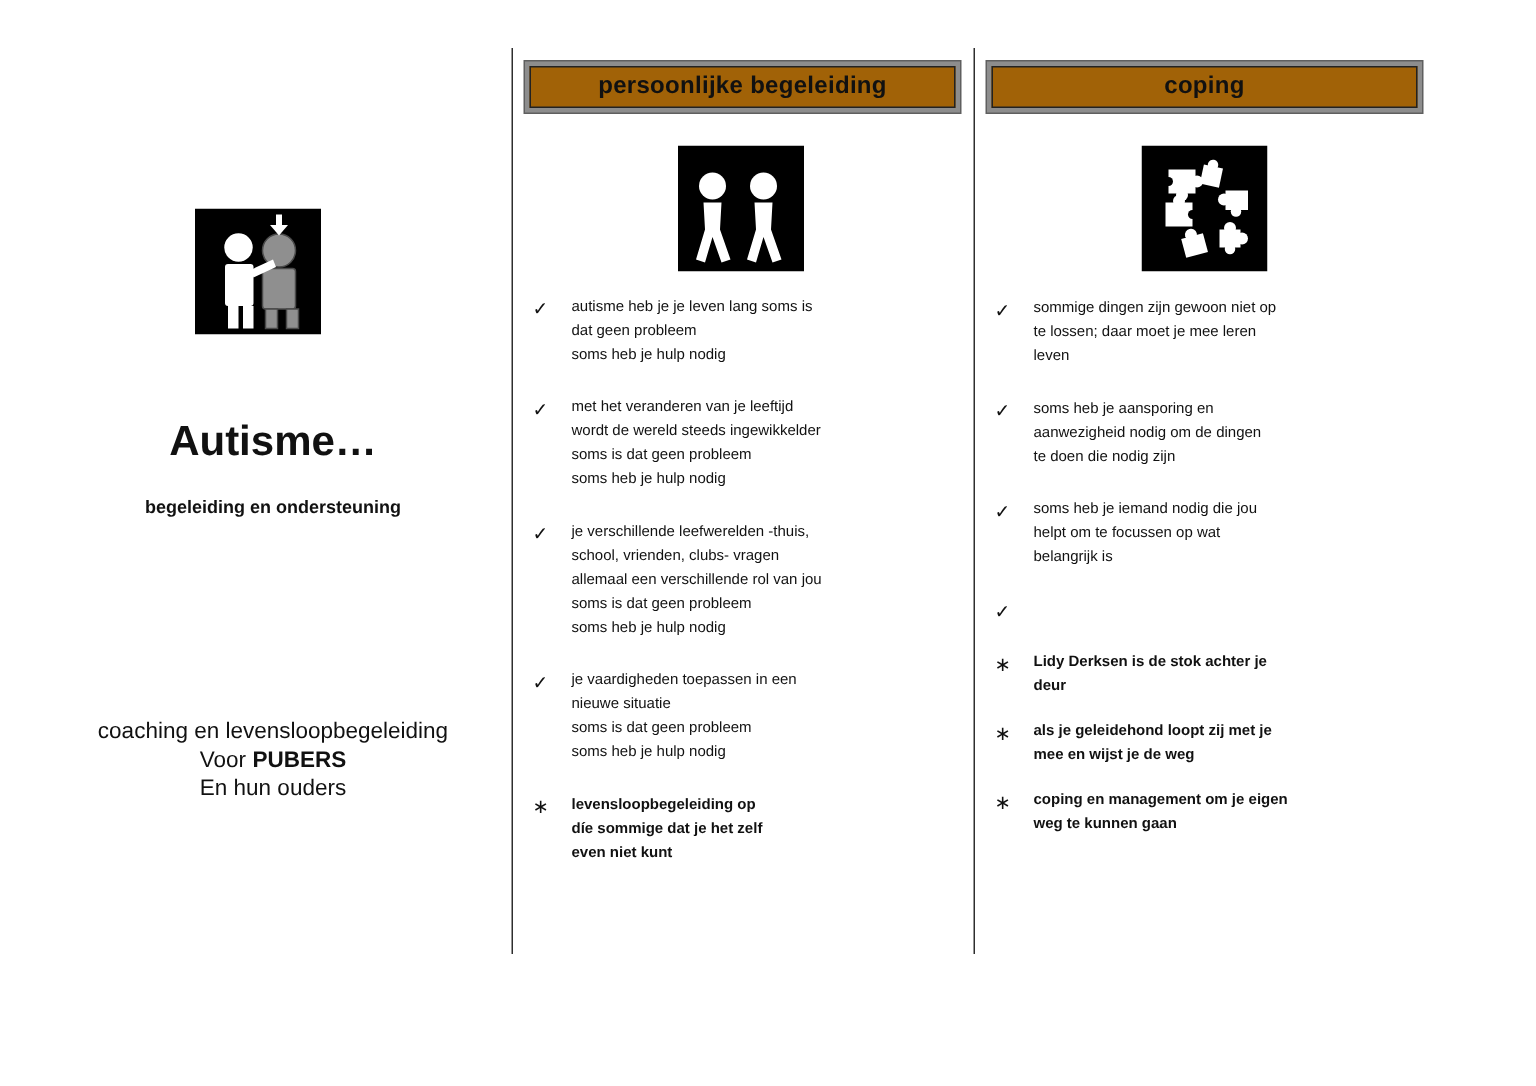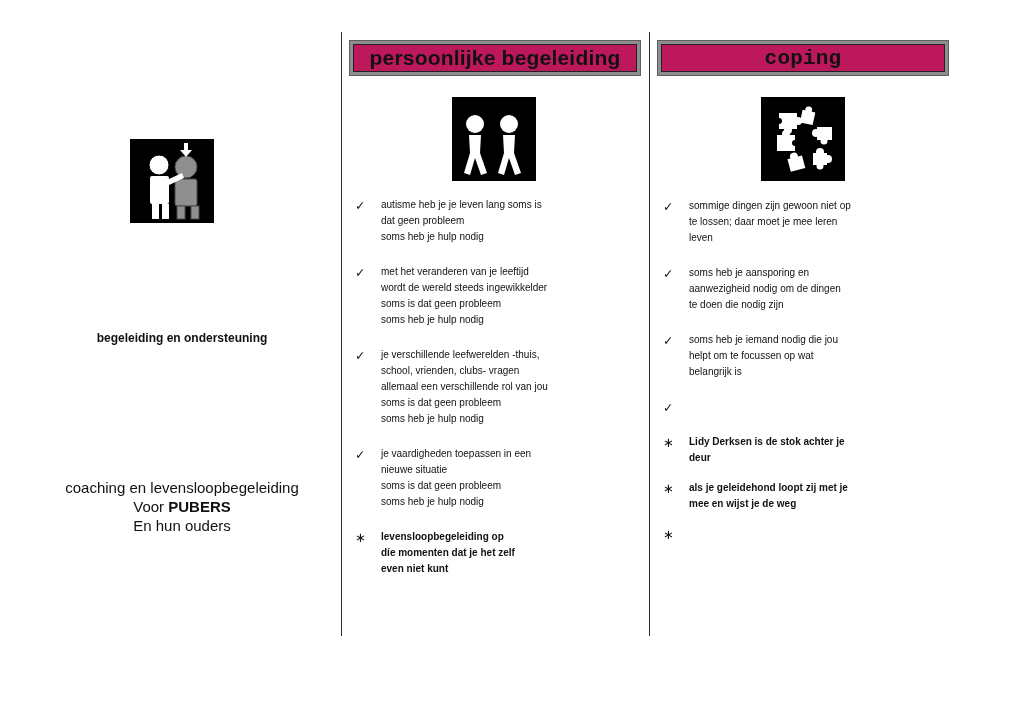--- a/index.html
+++ b/index.html
@@ -8,28 +8,28 @@
     font-family:"Liberation Sans",sans-serif;color:#111;
     -webkit-font-smoothing:antialiased;
   }
   .page{position:relative;width:1024px;height:724px;background:#fff;overflow:hidden;}
 
   .vline{position:absolute;top:32px;width:1px;height:604px;background:#2e2e2e;}
   .vline.one{left:341px;}
   .vline.two{left:649px;}
 
   .header-box{
-    position:absolute;top:44px;height:26px;background:#be185d;
+    position:absolute;top:44px;height:26px;background:#a16207;
     border:1px solid #222;
     box-shadow:0 0 0 3px #8d8d8d, 0 0 0 4px #5f5f5f;
     display:flex;align-items:center;justify-content:center;
-    font-weight:bold;font-size:21px;letter-spacing:0.2px;
+    font-weight:bold;font-size:16px;letter-spacing:0.2px;
   }
   .header-box.mid{left:353px;width:282px;}
-  .header-box.right{left:661px;width:282px;font-family:Liberation Mono, monospace;}
+  .header-box.right{left:661px;width:282px;}
 
   .icon{position:absolute;width:84px;height:84px;}
   .icon.left-icon{left:130px;top:139px;}
   .icon.mid-icon{left:452px;top:97px;}
   .icon.right-icon{left:761px;top:97px;}
 
   .left-col{position:absolute;left:12px;width:340px;text-align:center;}
   .title{top:278px;font-size:28px;font-weight:bold;position:absolute;width:340px;}
   .subtitle{top:331px;font-size:12px;font-weight:bold;position:absolute;width:340px;}
   .footer-block{top:478px;font-size:15px;line-height:19px;position:absolute;width:340px;}
@@ -69,20 +69,21 @@
       <rect x="32" y="65" width="7" height="15"></rect>
       <polygon points="37,41 52,34 54,39 39,46"></polygon>
     </g>
 
     <g fill="#ffffff">
       <rect x="54" y="4" width="4" height="7"></rect>
       <polygon points="50,11 62,11 56,18"></polygon>
     </g>
   </svg>
 
+  <div class="left-col title">Autisme…</div>
   <div class="left-col subtitle">begeleiding en ondersteuning</div>
 
   <div class="left-col footer-block">
     <div>coaching en levensloopbegeleiding</div>
     <div><span>Voor </span><b>PUBERS</b></div>
     <div>En hun ouders</div>
   </div>
 
   <div class="header-box mid">persoonlijke begeleiding</div>
 
@@ -123,21 +124,21 @@
     <div class="item">
       <span class="mk">✓</span>
       <span class="tx">je vaardigheden toepassen in een
 nieuwe situatie
 soms is dat geen probleem
 soms heb je hulp nodig</span>
     </div>
     <div class="item star">
       <span class="mk">∗</span>
       <span class="tx">levensloopbegeleiding op
-díe momenten dat je het zelf
+díe sommige dat je het zelf
 even niet kunt</span>
     </div>
   </div>
 
   <div class="header-box right">coping</div>
 
   <svg class="icon right-icon" viewBox="0 0 84 84">
     <rect width="84" height="84" fill="#000"></rect>
 
     <g>
@@ -200,16 +201,18 @@
       <span class="tx">Lidy Derksen is de stok achter je
 deur</span>
     </div>
     <div class="item star">
       <span class="mk">∗</span>
       <span class="tx">als je geleidehond loopt zij met je
 mee en wijst je de weg</span>
     </div>
     <div class="item star">
       <span class="mk">∗</span>
+      <span class="tx">coping en management om je eigen
+weg te kunnen gaan</span>
     </div>
   </div>
 
 </div>
 
 </body></html>

